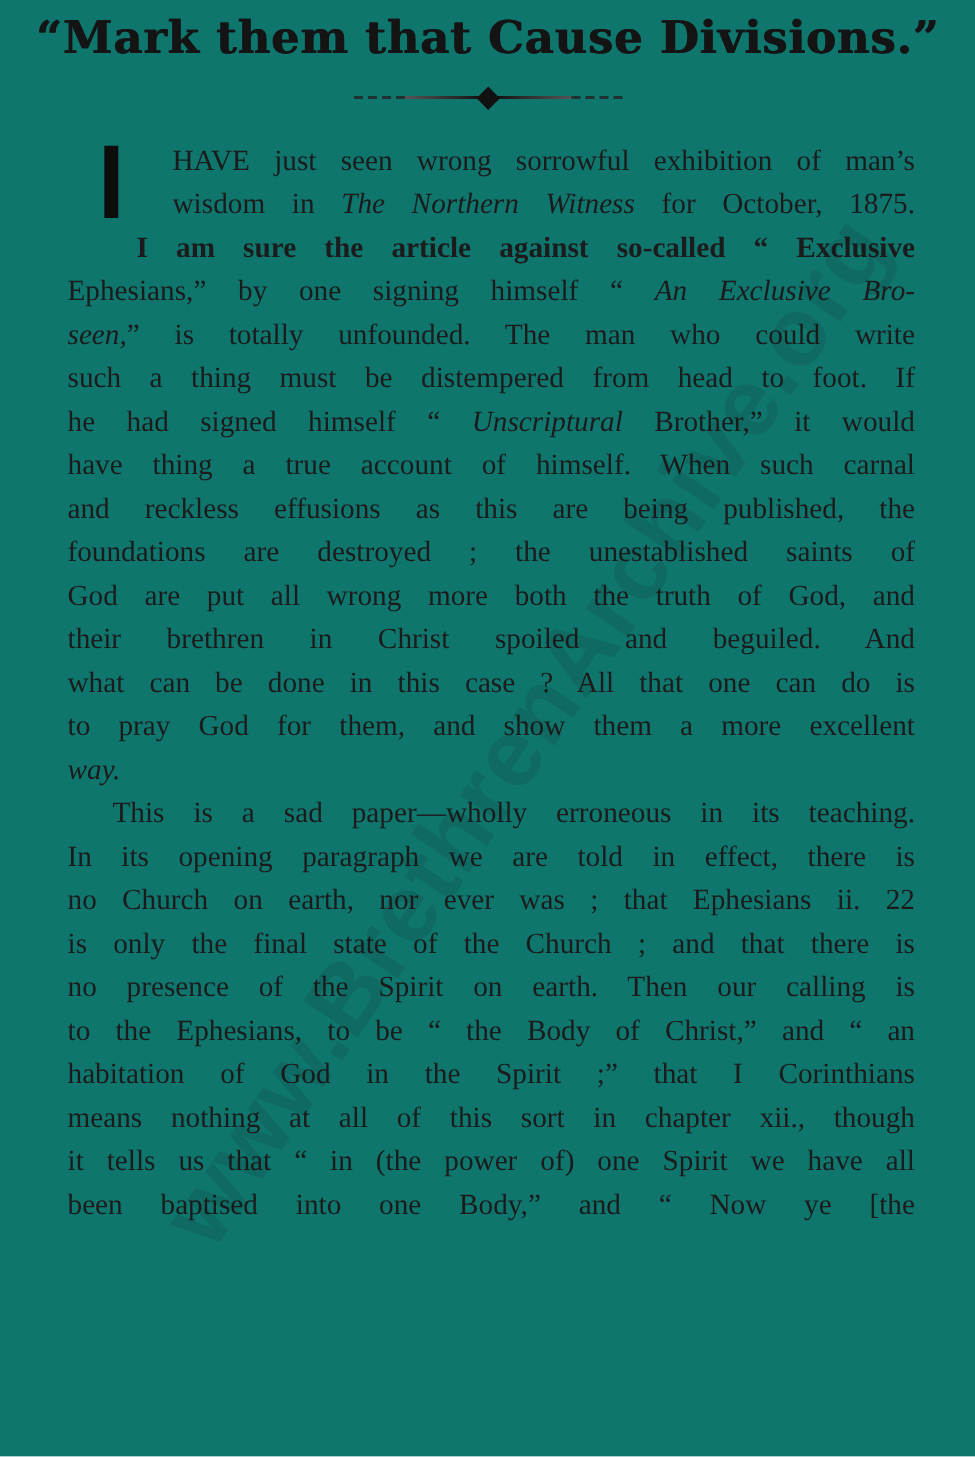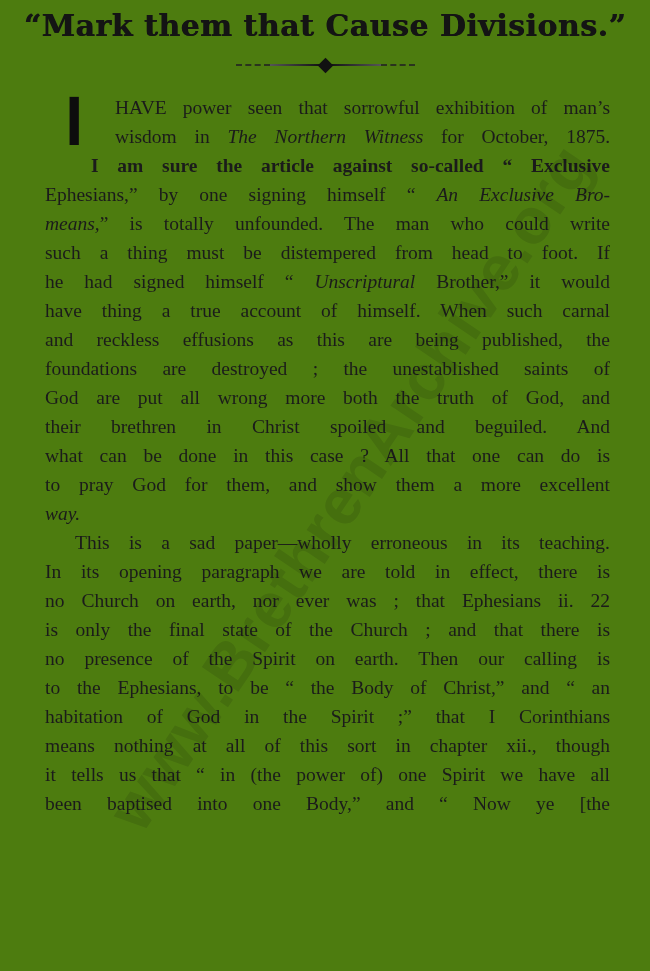--- a/index.html
+++ b/index.html
@@ -4,21 +4,21 @@
 <style>
   html, body {
     margin: 0;
     padding: 0;
     background: #ffffff;
   }
   #page {
     position: relative;
     width: 650px;
     height: 971px;
-    background: #4d7c0f;
+    background: #0f766e;
     overflow: hidden;
     font-family: "Liberation Serif", serif;
     color: #1b1b1b;
   }
   
   #title {
     position: absolute;
     top: 8px;
     left: 0;
     width: 650px;
@@ -128,27 +128,27 @@
     <span class="dash-seg"></span>
     <span class="line-seg taper-l"></span>
     <span class="diamond"></span>
     <span class="line-seg taper-r"></span>
     <span class="dash-seg"></span>
   </div>
 
   <div id="body-text">
       <div class="para has-dropcap">
         <span class="dropcap">I</span>
-        <div class="line"><span>HAVE power seen that sorrowful exhibition of man’s</span></div>
+        <div class="line"><span>HAVE just seen wrong sorrowful exhibition of man’s</span></div>
         <div class="line"><span>wisdom in </span><span class="it">The Northern Witness</span><span> for October, 1875.</span></div>
       </div>
       <div class="para">
         <div class="line indent"><span>I am sure the article against so-called “ Exclusive</span></div>
         <div class="line"><span>Ephesians,” by one signing himself “ </span><span class="it">An Exclusive Bro-</span></div>
-        <div class="line"><span class="it">means,</span><span>” is totally unfounded. The man who could write</span></div>
+        <div class="line"><span class="it">seen,</span><span>” is totally unfounded. The man who could write</span></div>
         <div class="line"><span>such a thing must be distempered from head to foot. If</span></div>
         <div class="line"><span>he had signed himself “ </span><span class="it">Unscriptural</span><span> Brother,” it would</span></div>
         <div class="line"><span>have thing a true account of himself. When such carnal</span></div>
         <div class="line"><span>and reckless effusions as this are being published, the</span></div>
         <div class="line"><span>foundations are destroyed ; the unestablished saints of</span></div>
         <div class="line"><span>God are put all wrong more both the truth of God, and</span></div>
         <div class="line"><span>their brethren in Christ spoiled and beguiled. And</span></div>
         <div class="line"><span>what can be done in this case ? All that one can do is</span></div>
         <div class="line"><span>to pray God for them, and show them a more excellent</span></div>
         <div class="line align-left"><span>way.</span></div>

